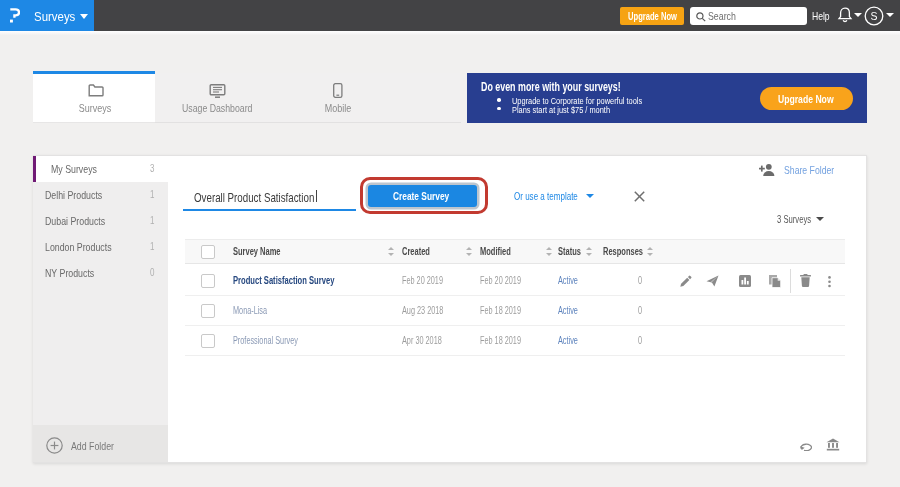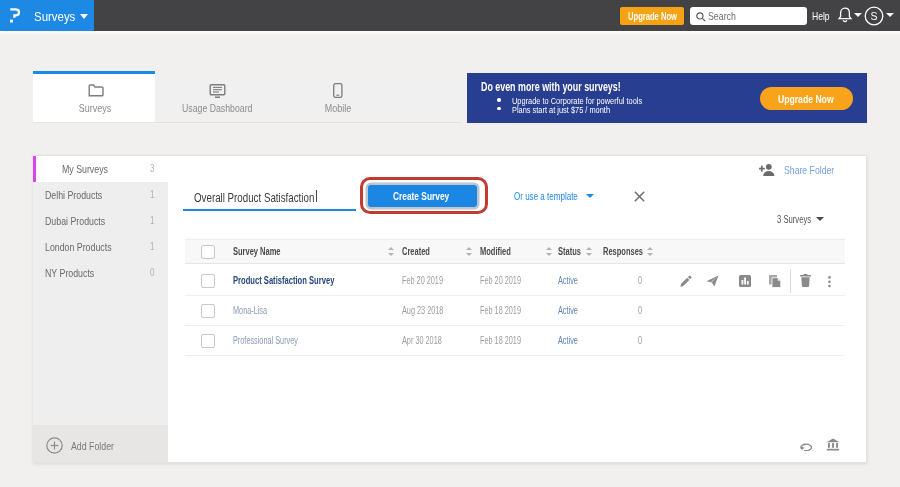--- a/index.html
+++ b/index.html
@@ -24,21 +24,21 @@
 
 
 .banner { position:absolute; left:467px; top:73px; width:400px; height:50px; background:#283e90; }
 .pillbtn { position:absolute; left:760px; top:87px; width:93px; height:23px; background:#f9a31b; border-radius:12px; }
 
 
 .panel { position:absolute; left:33px; top:155px; width:834px; height:308px; background:#fff; border:1px solid #e3e2e2; box-shadow:0 1px 3px rgba(0,0,0,0.10); }
 .sidebar { position:absolute; left:33px; top:156px; width:135px; height:306px; background:#efeeee; }
 .sitem { position:relative; height:26px; line-height:26px; color:#696969; font-size:11px; padding-left:12px; }
 .sitem .cnt { position:absolute; right:13px; top:0; color:#b0b0b0; font-size:10px; transform:scaleX(0.8); transform-origin:100% 50%; }
-.sitem.active { background:#fff; border-left:3px solid #d946ef; padding-left:26px; }
+.sitem.active { background:#fff; border-left:3px solid #701a75; padding-left:15px; }
 .addfolder { position:absolute; left:33px; top:425px; width:135px; height:37px; background:#e7e6e5; }
 
 .cb { position:absolute; width:14px; height:14px; background:#fff; border:1px solid #c9c9c9; border-radius:2px; }
 .hdr { font-size:10px; font-weight:bold; color:#4a4a4a; }
 .dt { font-size:10px; color:#9d9d9d; }
 .sort { position:absolute; width:7px; height:9px; }
 .sort:before, .sort:after { content:""; position:absolute; left:0; width:0; height:0; border-left:3px solid transparent; border-right:3px solid transparent; }
 .sort:before { top:0; border-bottom:3.2px solid #b3b3b3; }
 .sort:after { bottom:0; border-top:3.2px solid #b3b3b3; }
 svg { display:block; }

